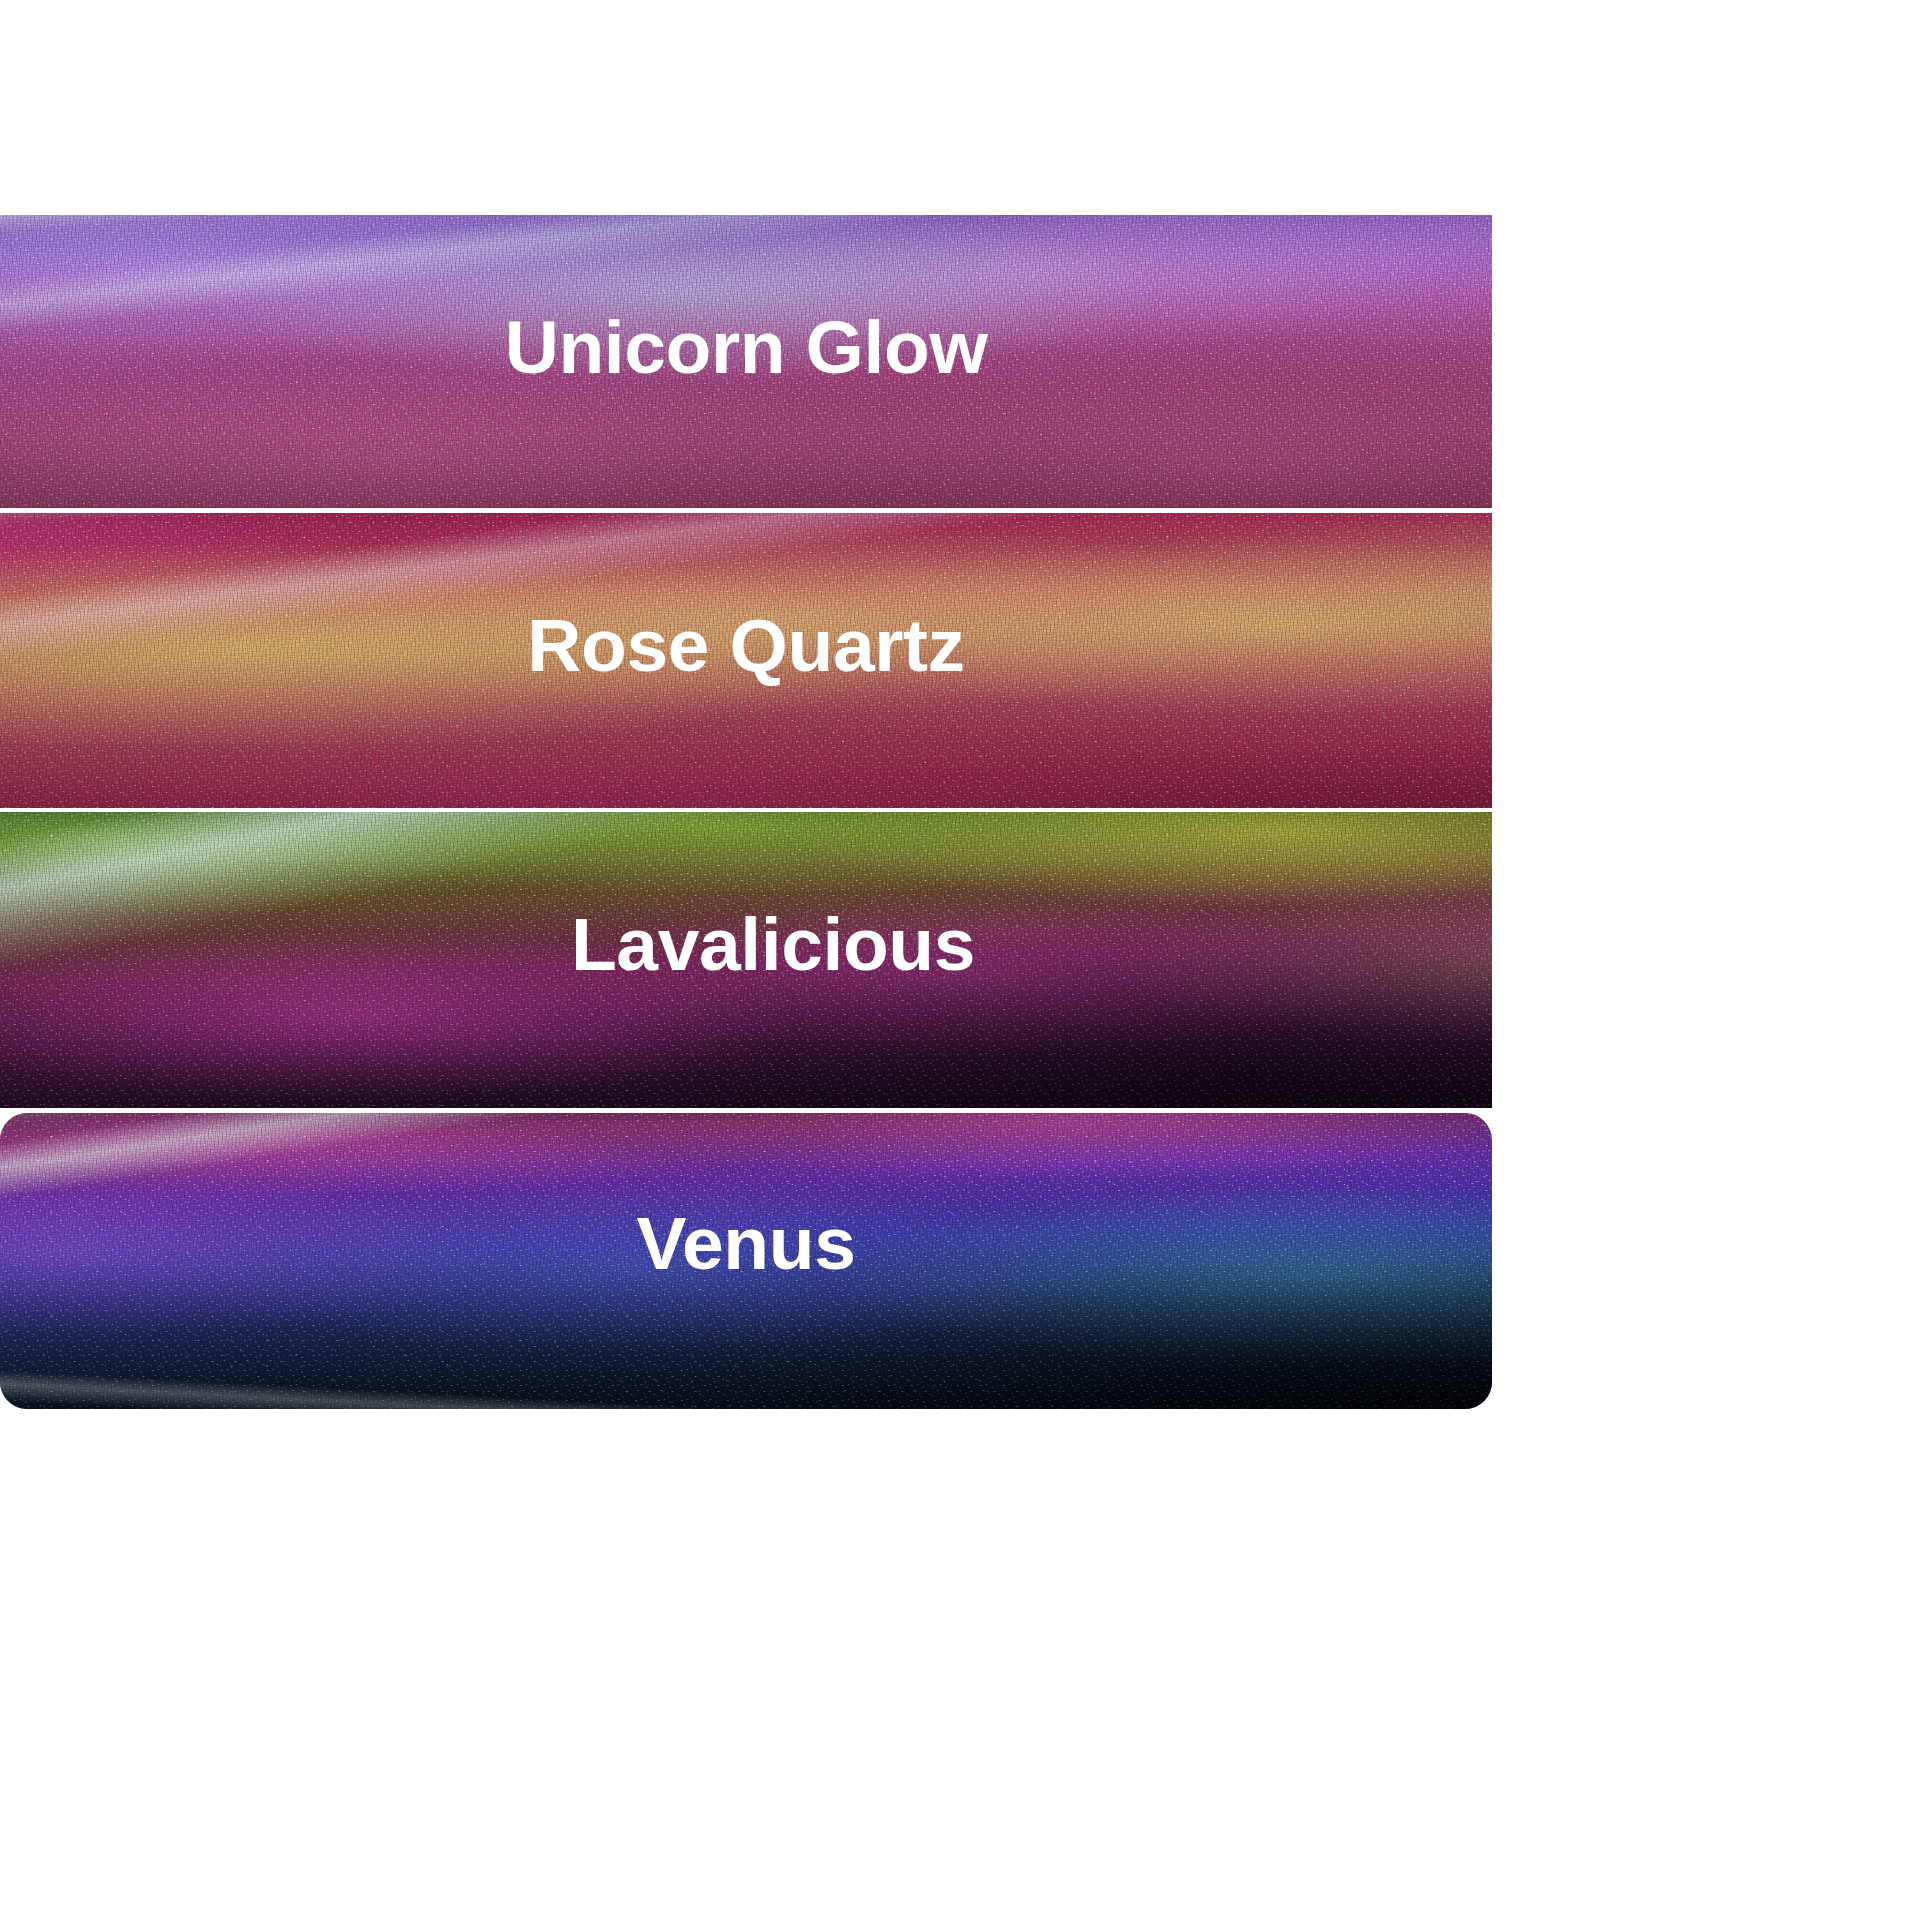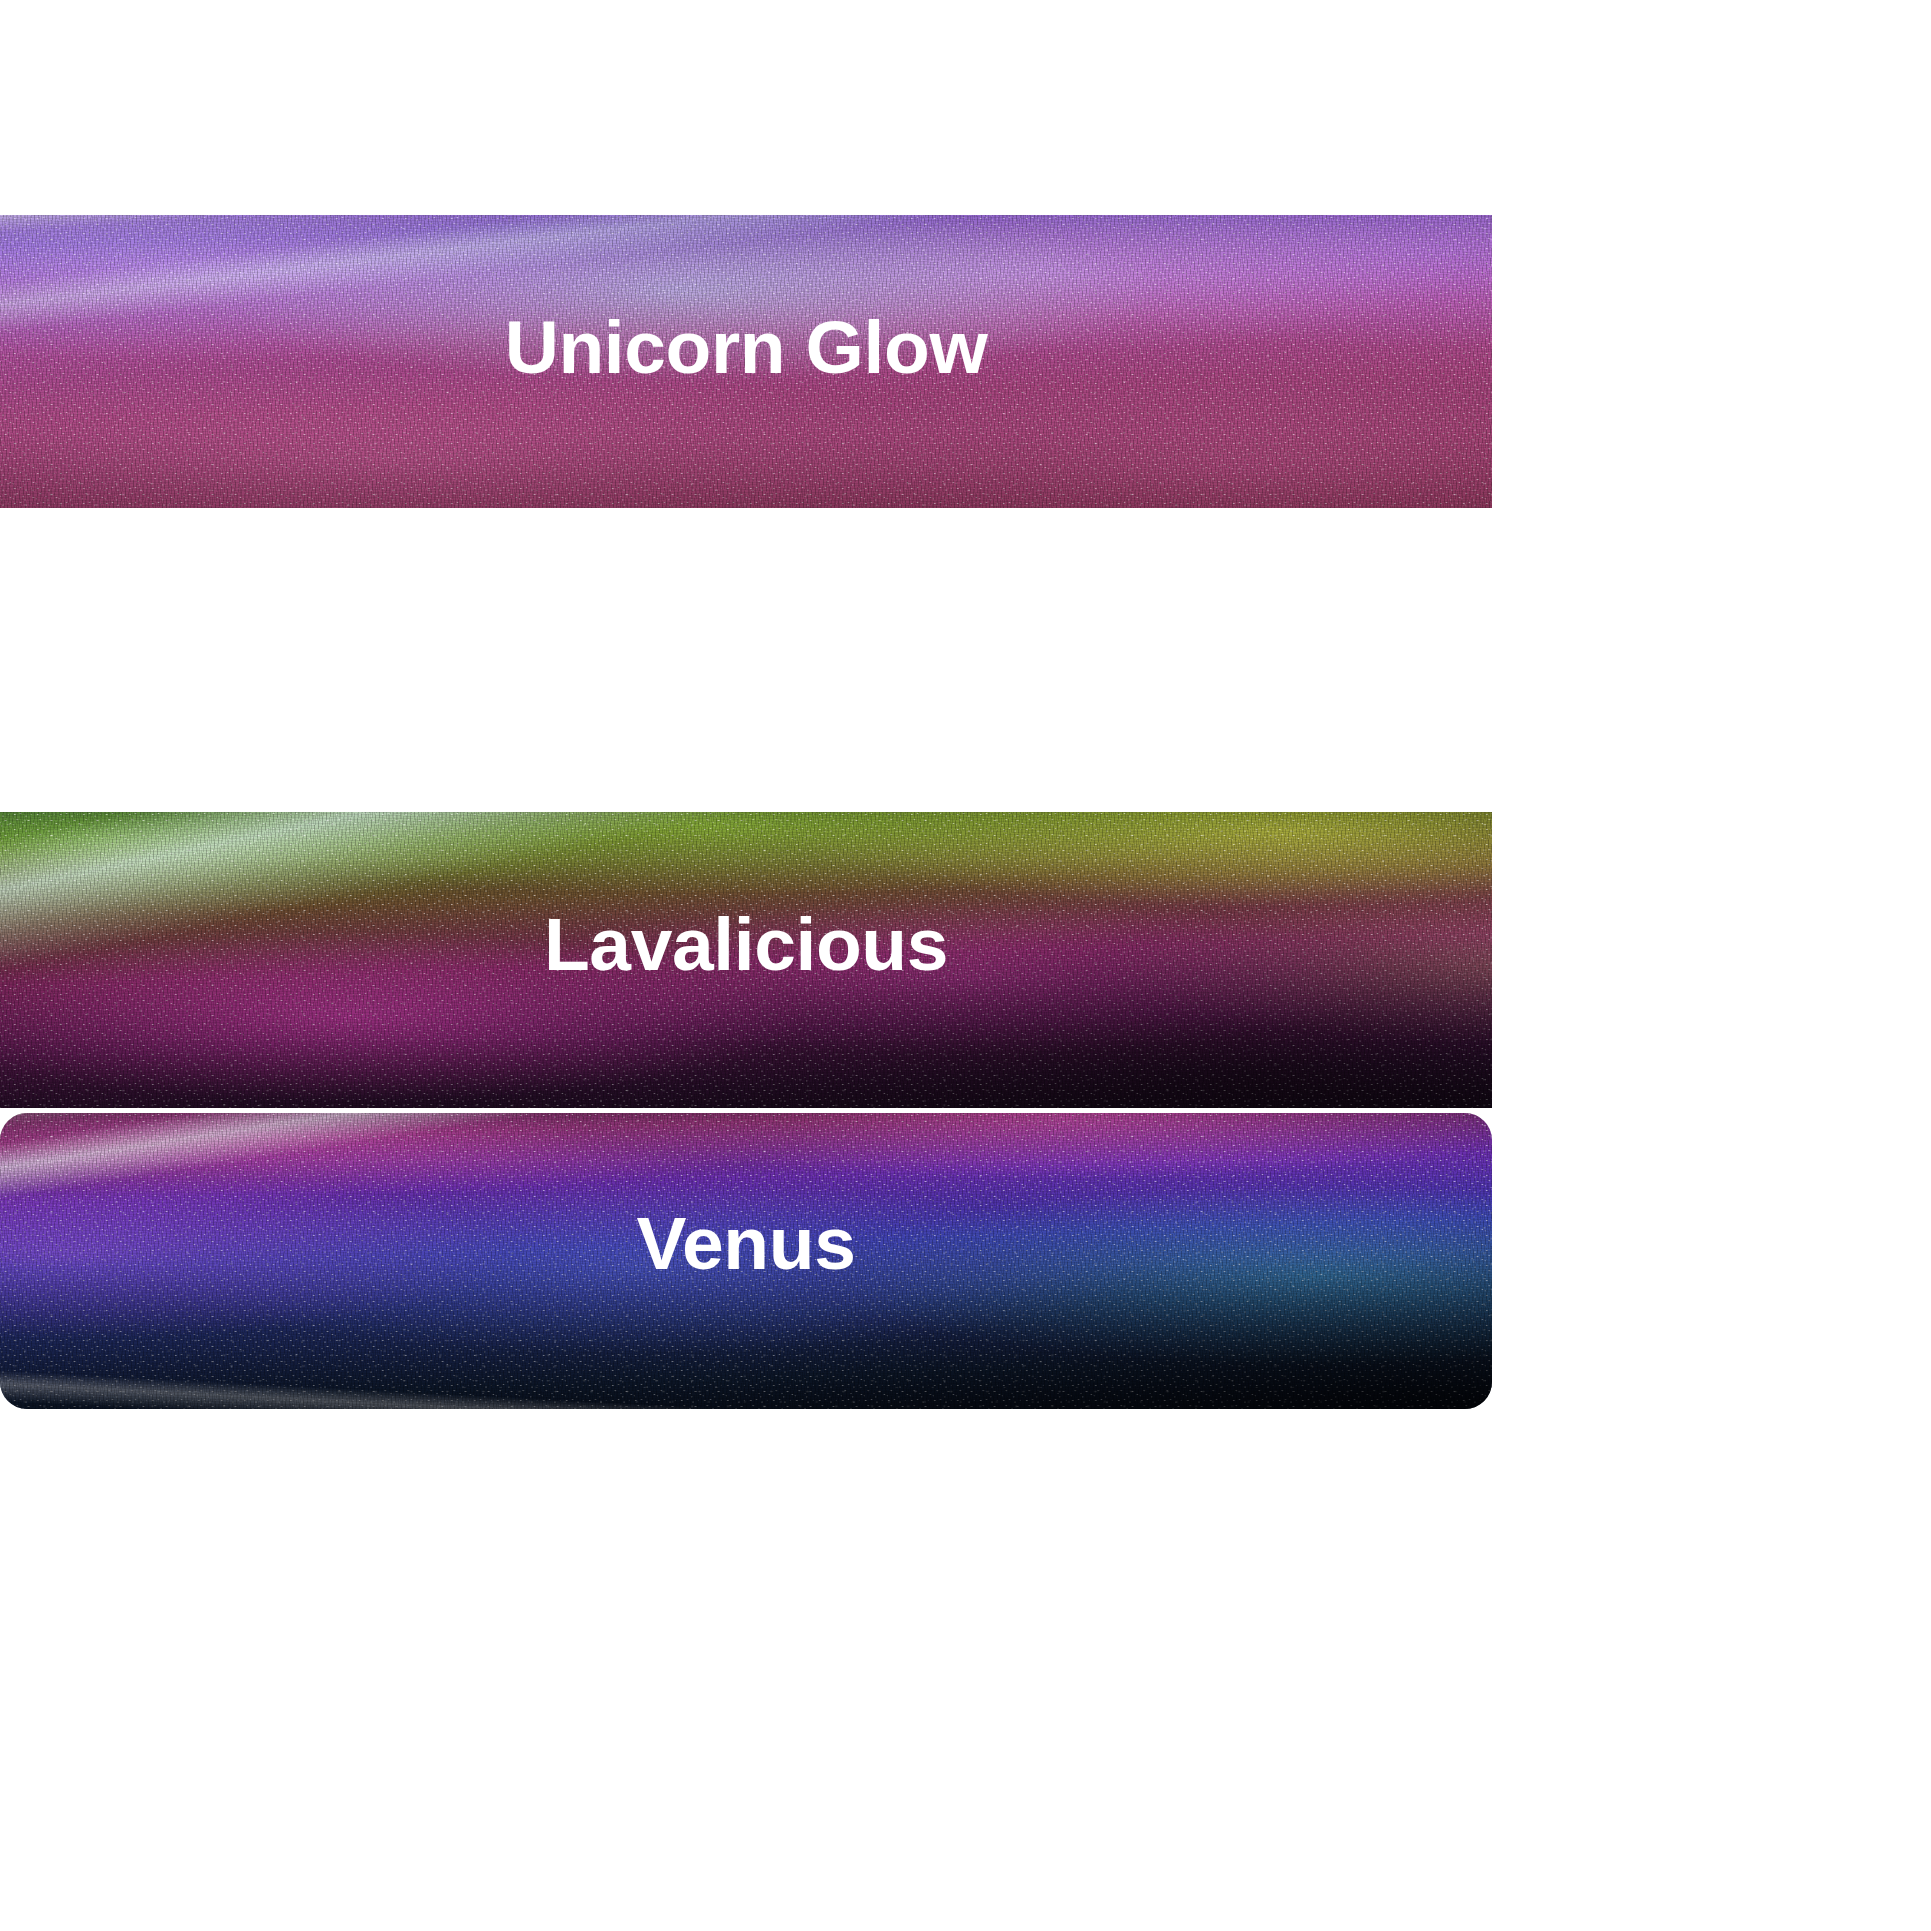--- a/index.html
+++ b/index.html
@@ -115,20 +115,39 @@
     <div class="tex streaks" style="background:
            linear-gradient(176deg, rgba(255,255,255,0) 4%, rgba(255,250,255,.80) 6%, rgba(255,255,255,.30) 9%, rgba(255,255,255,0) 12%),
            linear-gradient(173deg, rgba(255,255,255,0) 20%, rgba(230,235,255,.42) 24%, rgba(255,255,255,0) 29%);"></div>
     <div class="tex sparkle-a"></div>
     <div class="tex sparkle-b"></div>
     <div class="tex grain"></div>
     <div class="tex shade" style="background: linear-gradient(180deg, rgba(0,0,0,.10) 0%, rgba(0,0,0,0) 25%, rgba(0,0,0,.06) 70%, rgba(0,0,0,.22) 100%);"></div>
     <div class="swatch-label" style="top:95px;font-size:75px;">Unicorn Glow</div>
   </div>
 
+  <div class="swatch-row" style="top:513px;height:295px;width:1492px;
+              background:
+                linear-gradient(178deg, #9e2552 0%, #b02c5c 10%, #b8505a 28%, #bd6a58 45%, #b4465f 66%, #a52a52 85%, #971f46 100%);">
+    <div class="tex wash" style="background:
+           radial-gradient(ellipse 55% 42% at 22% 46%, rgba(228,210,55,.68), rgba(0,0,0,0) 70%),
+           radial-gradient(ellipse 45% 38% at 52% 38%, rgba(222,190,70,.58), rgba(0,0,0,0) 70%),
+           radial-gradient(ellipse 42% 36% at 80% 40%, rgba(230,205,60,.55), rgba(0,0,0,0) 70%),
+           radial-gradient(ellipse 40% 30% at 96% 30%, rgba(120,200,70,.30), rgba(0,0,0,0) 72%),
+           radial-gradient(ellipse 60% 30% at 40% 92%, rgba(180,30,80,.45), rgba(0,0,0,0) 72%),
+           radial-gradient(ellipse 30% 26% at 8% 12%, rgba(180,40,120,.40), rgba(0,0,0,0) 72%);"></div>
+    <div class="tex streaks" style="background:
+           linear-gradient(177deg, rgba(255,255,255,0) 2%, rgba(255,245,250,.70) 5%, rgba(255,255,255,.22) 8%, rgba(255,255,255,0) 11%),
+           linear-gradient(172deg, rgba(255,255,255,0) 22%, rgba(250,225,240,.45) 27%, rgba(255,255,255,0) 33%);"></div>
+    <div class="tex sparkle-a"></div>
+    <div class="tex sparkle-b"></div>
+    <div class="tex grain"></div>
+    <div class="tex shade" style="background: linear-gradient(180deg, rgba(0,0,0,.08) 0%, rgba(0,0,0,0) 30%, rgba(0,0,0,.10) 75%, rgba(0,0,0,.26) 100%);"></div>
+    <div class="swatch-label" style="top:95px;font-size:75px;">Rose Quartz</div>
+  </div>
 
   <div class="swatch-row" style="top:812px;height:296px;width:1492px;
               background:
                 linear-gradient(178deg, #2e4a22 0%, #4a5a1e 12%, #6e5030 30%, #82275e 50%, #5d1a52 70%, #341236 86%, #1c0c20 100%);">
     <div class="tex wash" style="background:
            radial-gradient(ellipse 42% 30% at 14% 16%, rgba(120,205,60,.70), rgba(0,0,0,0) 70%),
            radial-gradient(ellipse 45% 28% at 48% 12%, rgba(150,215,50,.62), rgba(0,0,0,0) 70%),
            radial-gradient(ellipse 40% 30% at 80% 14%, rgba(200,210,45,.66), rgba(0,0,0,0) 70%),
            radial-gradient(ellipse 36% 34% at 28% 66%, rgba(205,45,155,.70), rgba(0,0,0,0) 70%),
            radial-gradient(ellipse 34% 30% at 62% 55%, rgba(170,40,140,.50), rgba(0,0,0,0) 72%),
@@ -136,21 +155,21 @@
     <div class="tex streaks" style="background:
            linear-gradient(168deg, rgba(255,255,255,0) 12%, rgba(214,236,226,.80) 19%, rgba(214,236,226,.30) 25%, rgba(255,255,255,0) 30%),
            linear-gradient(176deg, rgba(255,255,255,0) 1%, rgba(235,245,240,.40) 3%, rgba(255,255,255,0) 6%);
            background-repeat:no-repeat;"></div>
     <div class="tex sparkle-a"></div>
     <div class="tex sparkle-b"></div>
     <div class="tex grain"></div>
     <div class="tex shade" style="background:
            linear-gradient(180deg, rgba(0,0,0,.05) 0%, rgba(0,0,0,0) 22%, rgba(0,0,0,.22) 72%, rgba(0,0,0,.46) 100%),
            radial-gradient(ellipse 50% 60% at 78% 82%, rgba(0,0,0,.40), rgba(0,0,0,0) 72%);"></div>
-    <div class="swatch-label" style="top:95px;font-size:75px;">Lavalicious</div>
+    <div class="swatch-label" style="top:95px;font-size:75px;padding-left:27px;">Lavalicious</div>
   </div>
 
   <div class="swatch-row" style="top:1113px;height:296px;width:1492px;
               background:
                 linear-gradient(178deg, #4a2438 0%, #7a2a62 10%, #6a2fae 26%, #3c3ab4 45%, #23306e 66%, #11203a 84%, #080c18 100%); border-radius: 27px;">
     <div class="tex wash" style="background:
            radial-gradient(ellipse 45% 26% at 22% 14%, rgba(200,55,170,.70), rgba(0,0,0,0) 70%),
            radial-gradient(ellipse 40% 24% at 68% 10%, rgba(210,60,150,.62), rgba(0,0,0,0) 70%),
            radial-gradient(ellipse 36% 34% at 12% 48%, rgba(130,55,230,.68), rgba(0,0,0,0) 70%),
            radial-gradient(ellipse 40% 34% at 44% 52%, rgba(60,80,230,.60), rgba(0,0,0,0) 70%),

